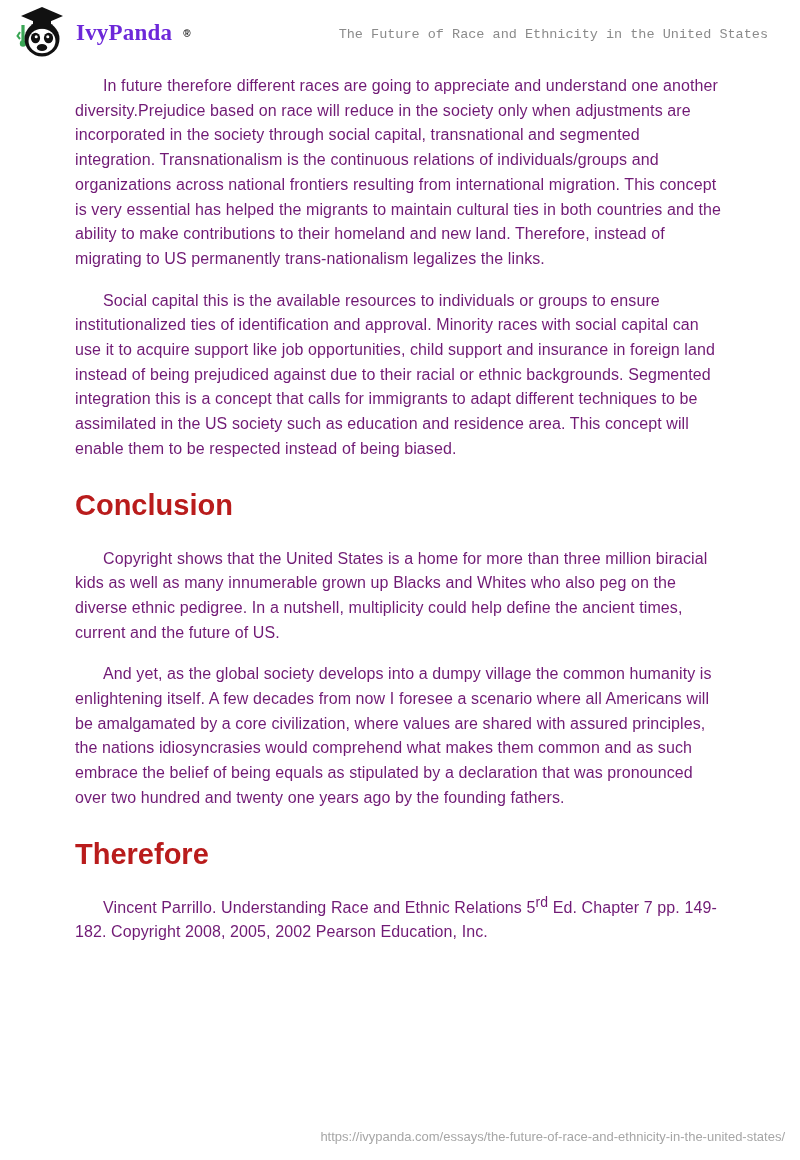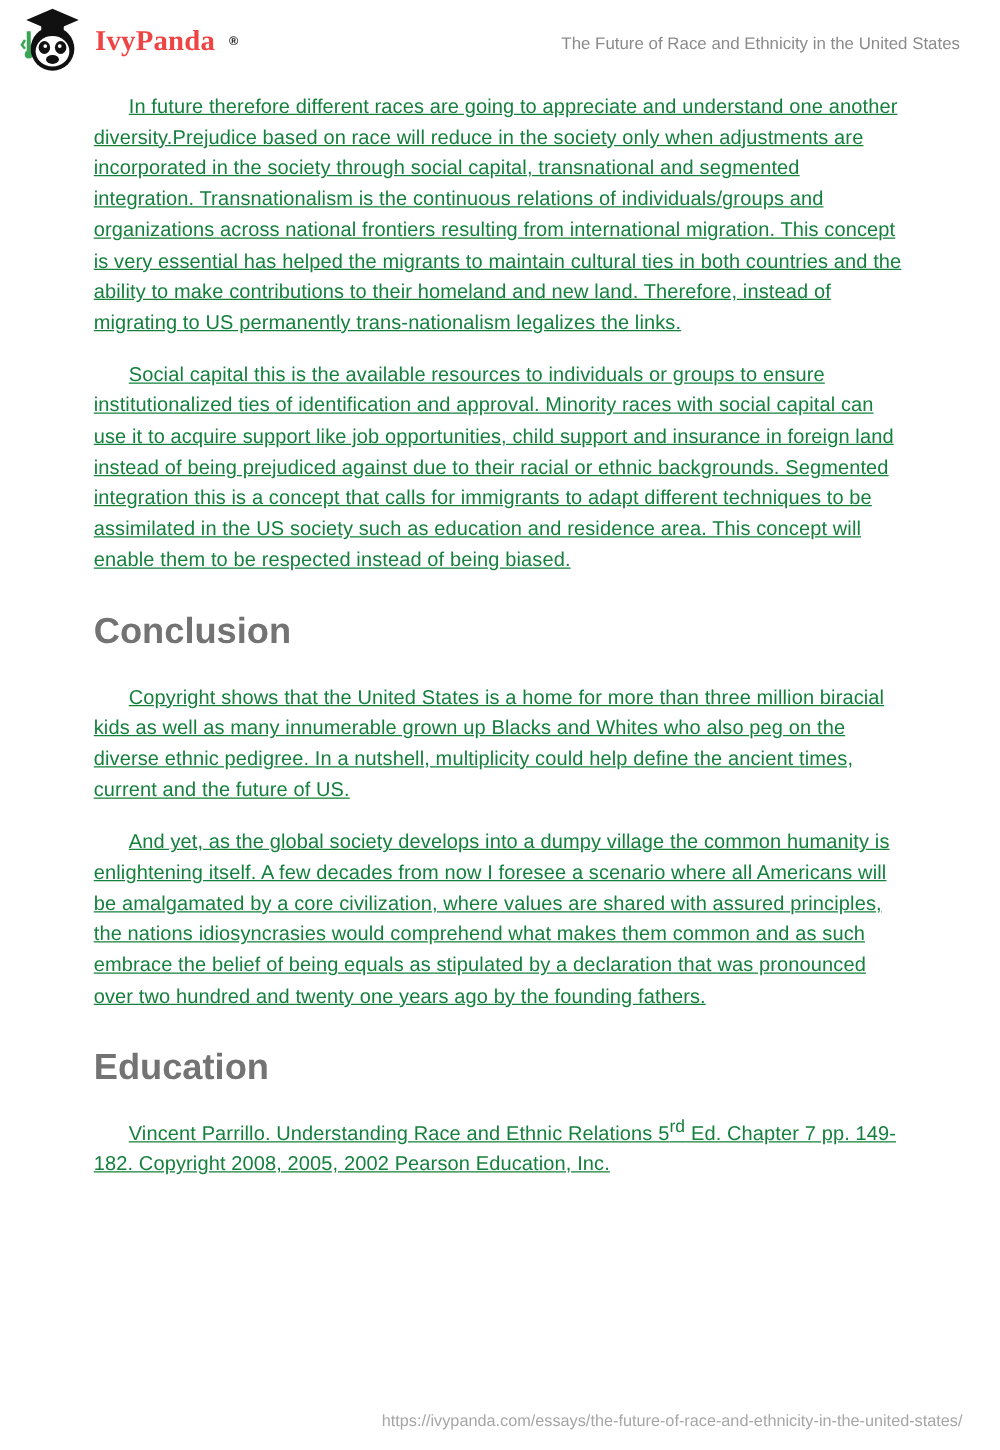--- a/index.html
+++ b/index.html
@@ -29,66 +29,66 @@
     display: flex;
     align-items: center;
     gap: 10px;
     cursor: pointer;
   }
   .logo-icon { display: inline-flex; width: 50px; height: 54px; }
   .brand-text {
     font-family: "Liberation Serif", serif;
     font-weight: 700;
     font-size: 23px;
-    color: #ef4444;
+    color: #6d28d9;
     letter-spacing: 0.2px;
   }
   .reg-mark {
     font-size: 10px;
     color: #131313;
     vertical-align: super;
     font-weight: 700;
     margin-left: 1px;
   }
   .header-title {
     font-size: 13.5px;
     color: #8b8b8b;
     text-align: right;
     padding-top: 2px;
+    font-family: Liberation Mono, monospace;
   }
   
   .content {
     padding: 10px 78px 0 75px;
     color: #3d3d3d;
   }
   .para {
     font-size: 16px;
     line-height: 24.7px;
-    color: #15803d;
+    color: #701a75;
     text-indent: 28px;
     margin-bottom: 17px;
     letter-spacing: 0.1px;
-    text-decoration: underline;
   }
   .section-heading {
     font-family: "Liberation Sans", sans-serif;
     font-size: 29px;
     font-weight: 700;
-    color: #737373;
+    color: #b91c1c;
     margin: 27px 0 25px 0;
   }
   .citation sup {
     font-size: 14px;
     vertical-align: super;
     line-height: 0;
   }
   
   .footer-url {
     position: absolute;
-    right: 30px;
+    right: 15px;
     bottom: 16px;
     font-size: 13px;
     color: #a6a6a6;
   }
 </style>
 </head>
 <body>
 
 <div class="page">
 
@@ -125,21 +125,21 @@
   <div class="content">
 
     <p class="para">In future therefore different races are going to appreciate and understand one another diversity.Prejudice based on race will reduce in the society only when adjustments are incorporated in the society through social capital, transnational and segmented integration. Transnationalism is the continuous relations of individuals/groups and organizations across national frontiers resulting from international migration. This concept is very essential has helped the migrants to maintain cultural ties in both countries and the ability to make contributions to their homeland and new land. Therefore, instead of migrating to US permanently trans-nationalism legalizes the links.</p>
     <p class="para">Social capital this is the available resources to individuals or groups to ensure institutionalized ties of identification and approval. Minority races with social capital can use it to acquire support like job opportunities, child support and insurance in foreign land instead of being prejudiced against due to their racial or ethnic backgrounds. Segmented integration this is a concept that calls for immigrants to adapt different techniques to be assimilated in the US society such as education and residence area. This concept will enable them to be respected instead of being biased.</p>
 
     <h1 class="section-heading">Conclusion</h1>
 
     <p class="para">Copyright shows that the United States is a home for more than three million biracial kids as well as many innumerable grown up Blacks and Whites who also peg on the diverse ethnic pedigree. In a nutshell, multiplicity could help define the ancient times, current and the future of US.</p>
     <p class="para">And yet, as the global society develops into a dumpy village the common humanity is enlightening itself. A few decades from now I foresee a scenario where all Americans will be amalgamated by a core civilization, where values are shared with assured principles, the nations idiosyncrasies would comprehend what makes them common and as such embrace the belief of being equals as stipulated by a declaration that was pronounced over two hundred and twenty one years ago by the founding fathers.</p>
 
-    <h1 class="section-heading">Education</h1>
+    <h1 class="section-heading">Therefore</h1>
 
     <p class="para citation"><span>Vincent Parrillo. Understanding Race and Ethnic Relations 5</span><sup>rd</sup><span> Ed. Chapter 7 pp. 149-182. Copyright 2008, 2005, 2002 Pearson Education, Inc.</span></p>
 
   </div>
 
   <div class="footer-url">https://ivypanda.com/essays/the-future-of-race-and-ethnicity-in-the-united-states/</div>
 
 </div>
 
 </body></html>

